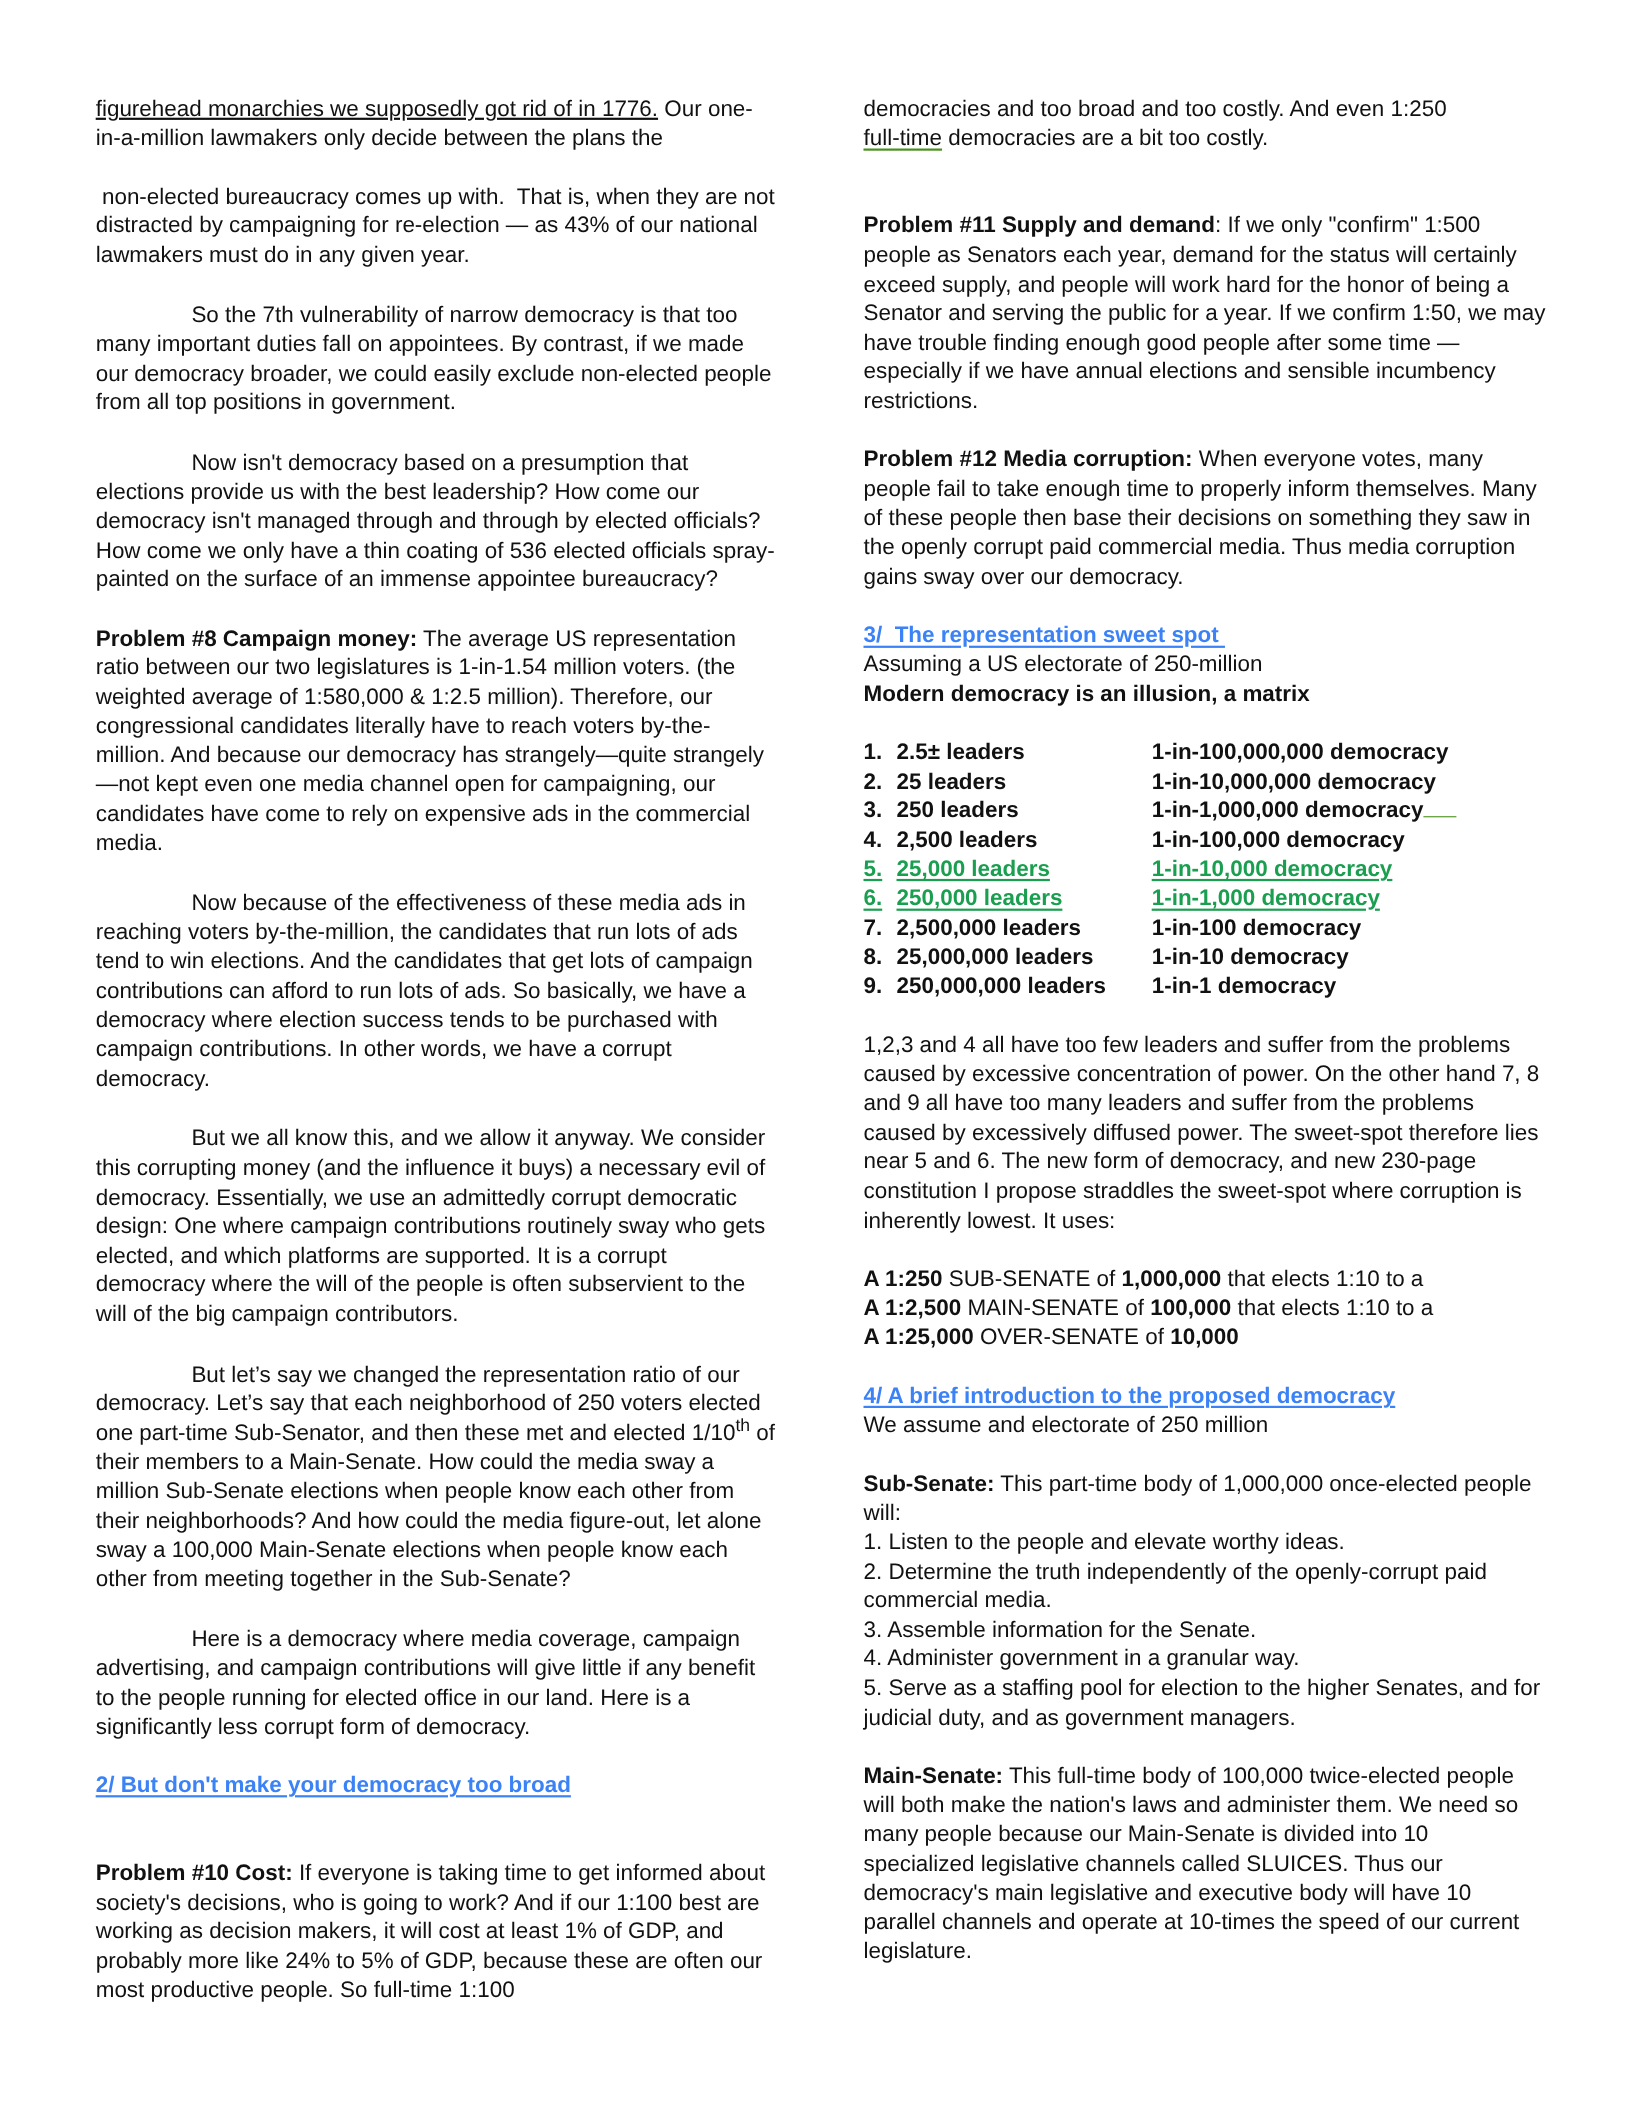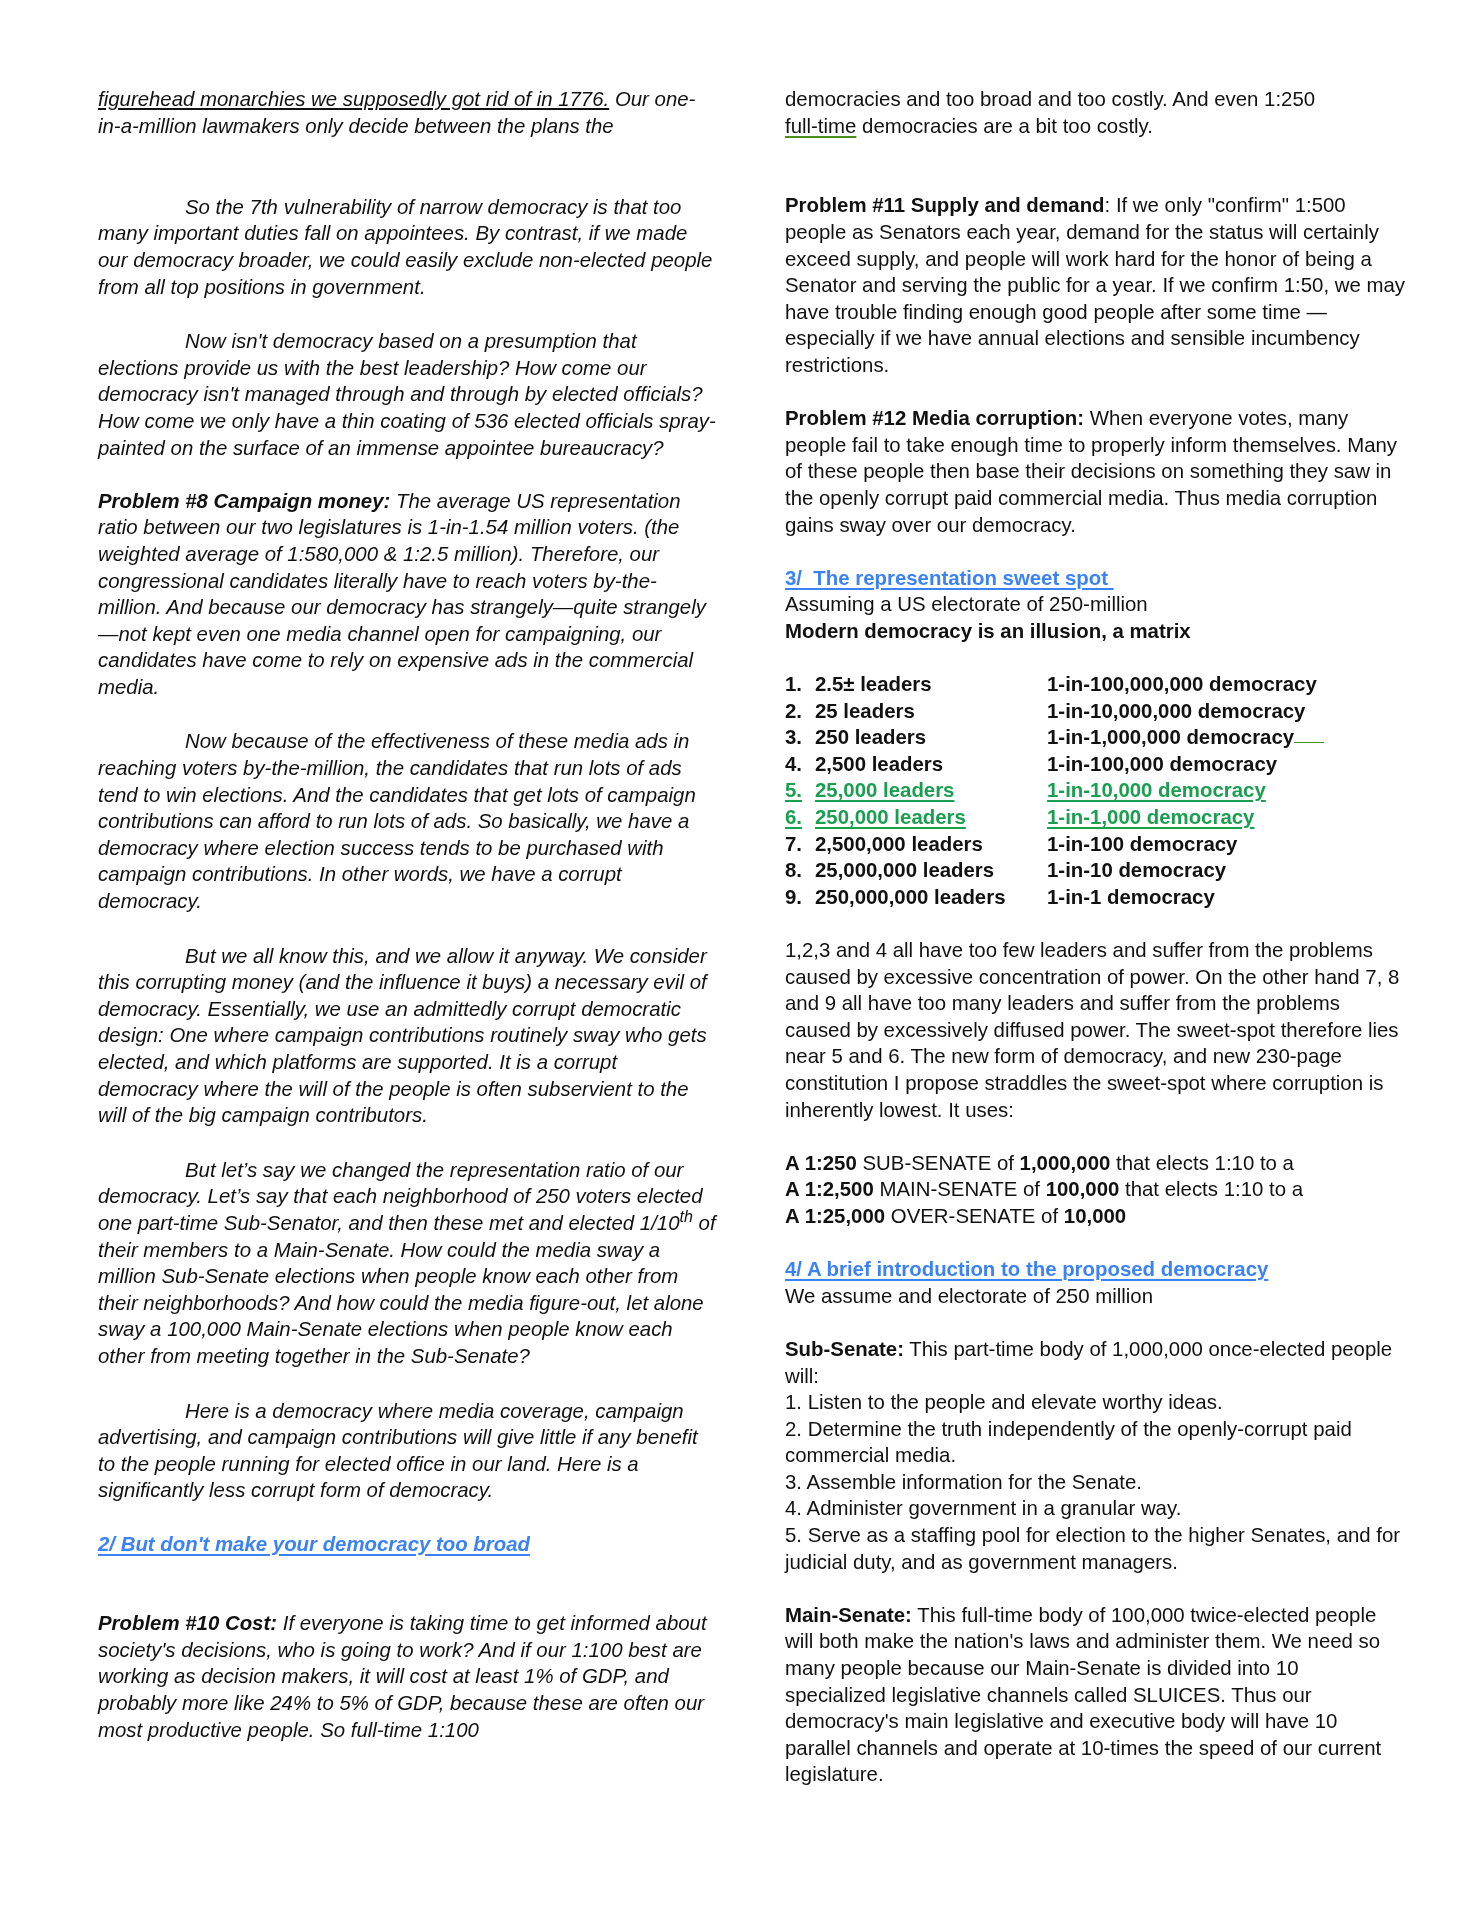--- a/index.html
+++ b/index.html
@@ -1,19 +1,19 @@
 <!DOCTYPE html>
 <html><head>
 <meta charset="utf-8">
 <style>
   html, body { margin: 0; padding: 0; background: #ffffff; }
   body { width: 1484px; height: 1920px; position: relative; overflow: hidden;
          font-family: "Liberation Sans", sans-serif; color: #111111; }
   .col { position: absolute; top: 86px; font-size: 20.4px; line-height: 26.6px; }
-  .col.left { left: 98px; width: 620px; font-style: italic; }
+  .col.left { left: 87px; width: 620px; }
   .col.right { left: 785px; width: 620px; }
   p { margin: 0; }
   .indent { text-indent: 87px; margin-top: 28px; }
   .gap { height: 26.6px; }
   .u { text-decoration: underline; text-underline-offset: 2px; }
   .u-green { text-decoration: underline; text-decoration-color: #4a8f1e; text-underline-offset: 3px; }
   b { font-weight: bold; }
   .heading-red { color: #3b82f6; font-weight: bold; text-decoration: underline; text-underline-offset: 3px; }
   .list { font-weight: bold; }
   .list .row { display: flex; white-space: nowrap; }
@@ -23,20 +23,21 @@
   .list .green-row span { text-decoration: underline; text-decoration-color: #1a9e4f; text-underline-offset: 3px; }
   .trail { display: inline-block; width: 30px; border-bottom: 1.5px solid #4a8f1e; height: 18px; vertical-align: baseline; }
   sup { font-size: 16px; line-height: 0; vertical-align: super; }
 </style>
 </head>
 <body>
 
 <div class="col left">
   <p><span class="u">figurehead monarchies we supposedly got rid of in 1776.</span><span> Our one-in-a-million lawmakers only decide between the plans the</span></p>
   <div class="gap"></div>
+  <p style="white-space: pre-wrap;"> non-elected bureaucracy comes up with.  That is, when they are not distracted by campaigning for re-election — as 43% of our national lawmakers must do in any given year.</p>
   <p class="indent">So the 7th vulnerability of narrow democracy is that too many important duties fall on appointees.  By contrast, if we made our democracy broader, we could easily exclude non-elected people from all top positions in government.</p>
   <p class="indent">Now isn't democracy based on a presumption that elections provide us with the best leadership?  How come our democracy isn't managed through and through by elected officials?  How come we only have a thin coating of 536 elected officials spray-painted on the surface of an immense appointee bureaucracy?</p>
   <div class="gap"></div>
   <p><b>Problem #8 Campaign money:</b><span> The average US representation ratio between our two legislatures is 1-in-1.54 million voters. (the weighted average of 1:580,000 &amp; 1:2.5 million). Therefore, our congressional candidates literally have to reach voters by-the-million.  And because our democracy has strangely—quite strangely—not kept even one media channel open for campaigning, our candidates have come to rely on expensive ads in the commercial media.</span></p>
   <p class="indent">Now because of the effectiveness of these media ads in reaching voters by-the-million, the candidates that run lots of ads tend to win elections.  And the candidates that get lots of campaign contributions can afford to run lots of ads.  So basically, we have a democracy where election success tends to be purchased with campaign contributions.  In other words, we have a corrupt democracy.</p>
   <p class="indent">But we all know this, and we allow it anyway.  We consider this corrupting money (and the influence it buys) a necessary evil of democracy. Essentially, we use an admittedly corrupt democratic design:  One where campaign contributions routinely sway who gets elected, and which platforms are supported.  It is a corrupt democracy where the will of the people is often subservient to the will of the big campaign contributors.</p>
   <p class="indent"><span>But let’s say we changed the representation ratio of our democracy.  Let’s say that each neighborhood of 250 voters elected one part-time Sub-Senator, and then these met and elected 1/10</span><sup>th</sup><span> of their members to a Main-Senate.  How could the media sway a million Sub-Senate elections when people know each other from their neighborhoods?  And how could the media figure-out, let alone sway a 100,000 Main-Senate elections when people know each other from meeting together in the Sub-Senate?</span></p>
   <p class="indent">Here is a democracy where media coverage, campaign advertising, and campaign contributions will give little if any benefit to the people running for elected office in our land.  Here is a significantly less corrupt form of democracy.</p>
   <div class="gap"></div>
   <p><span class="heading-red">2/ But don't make your democracy too broad</span></p>

